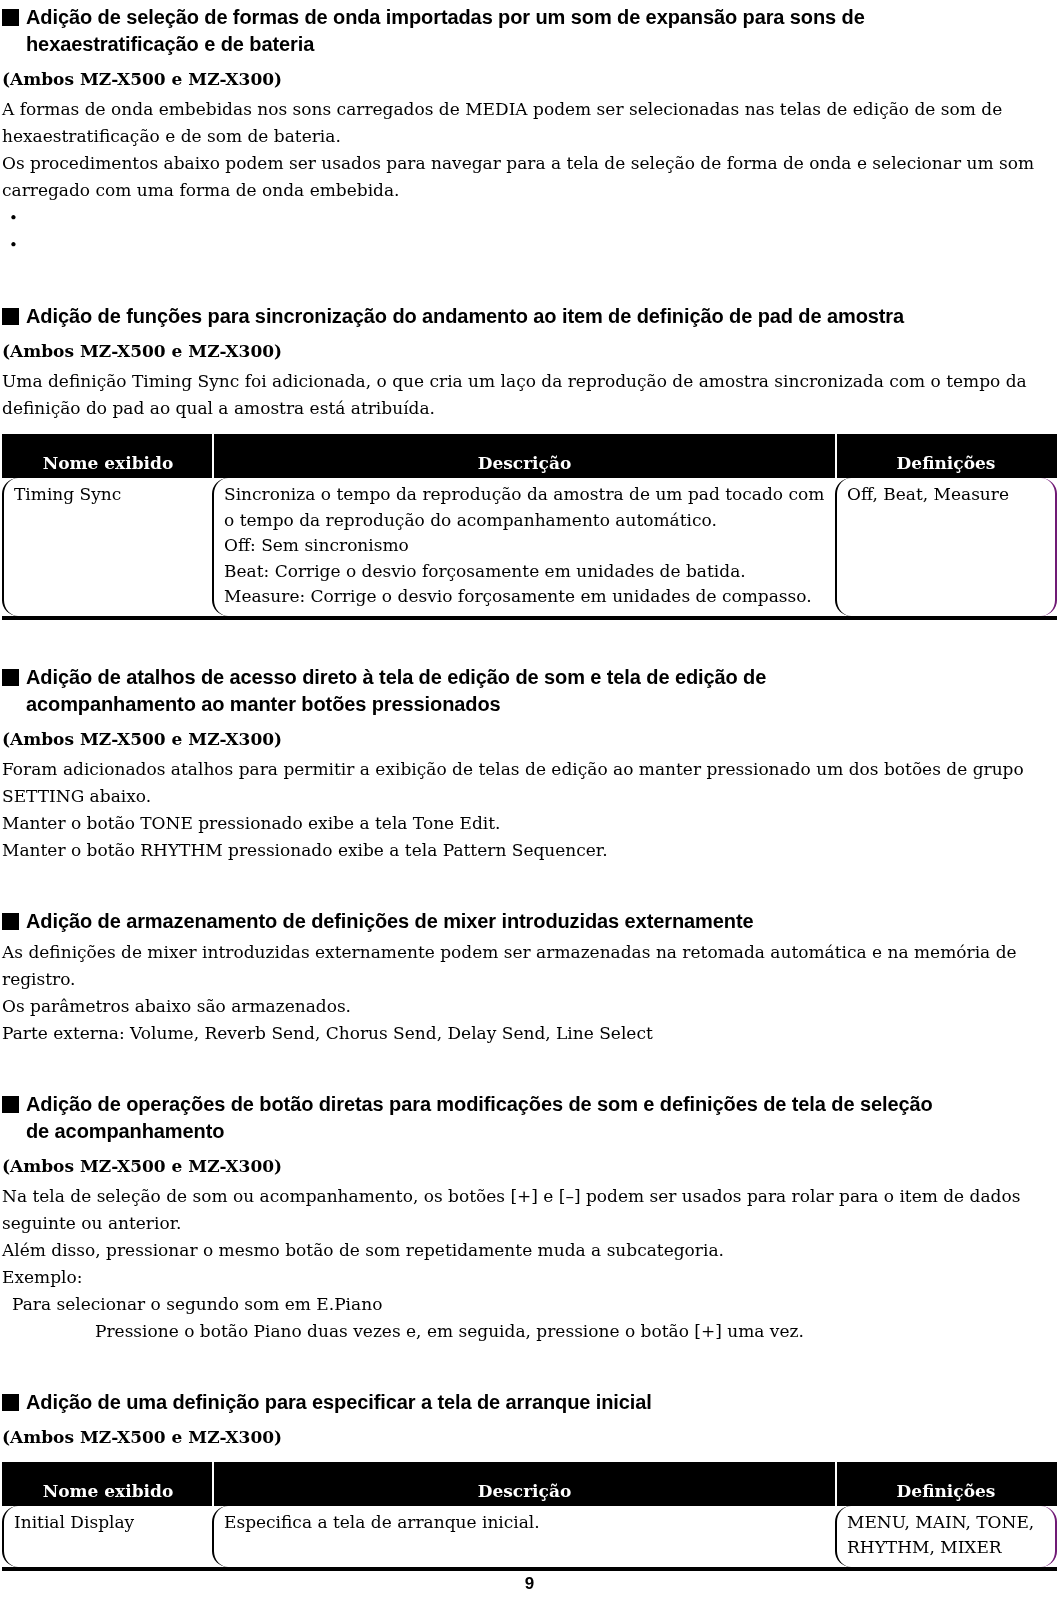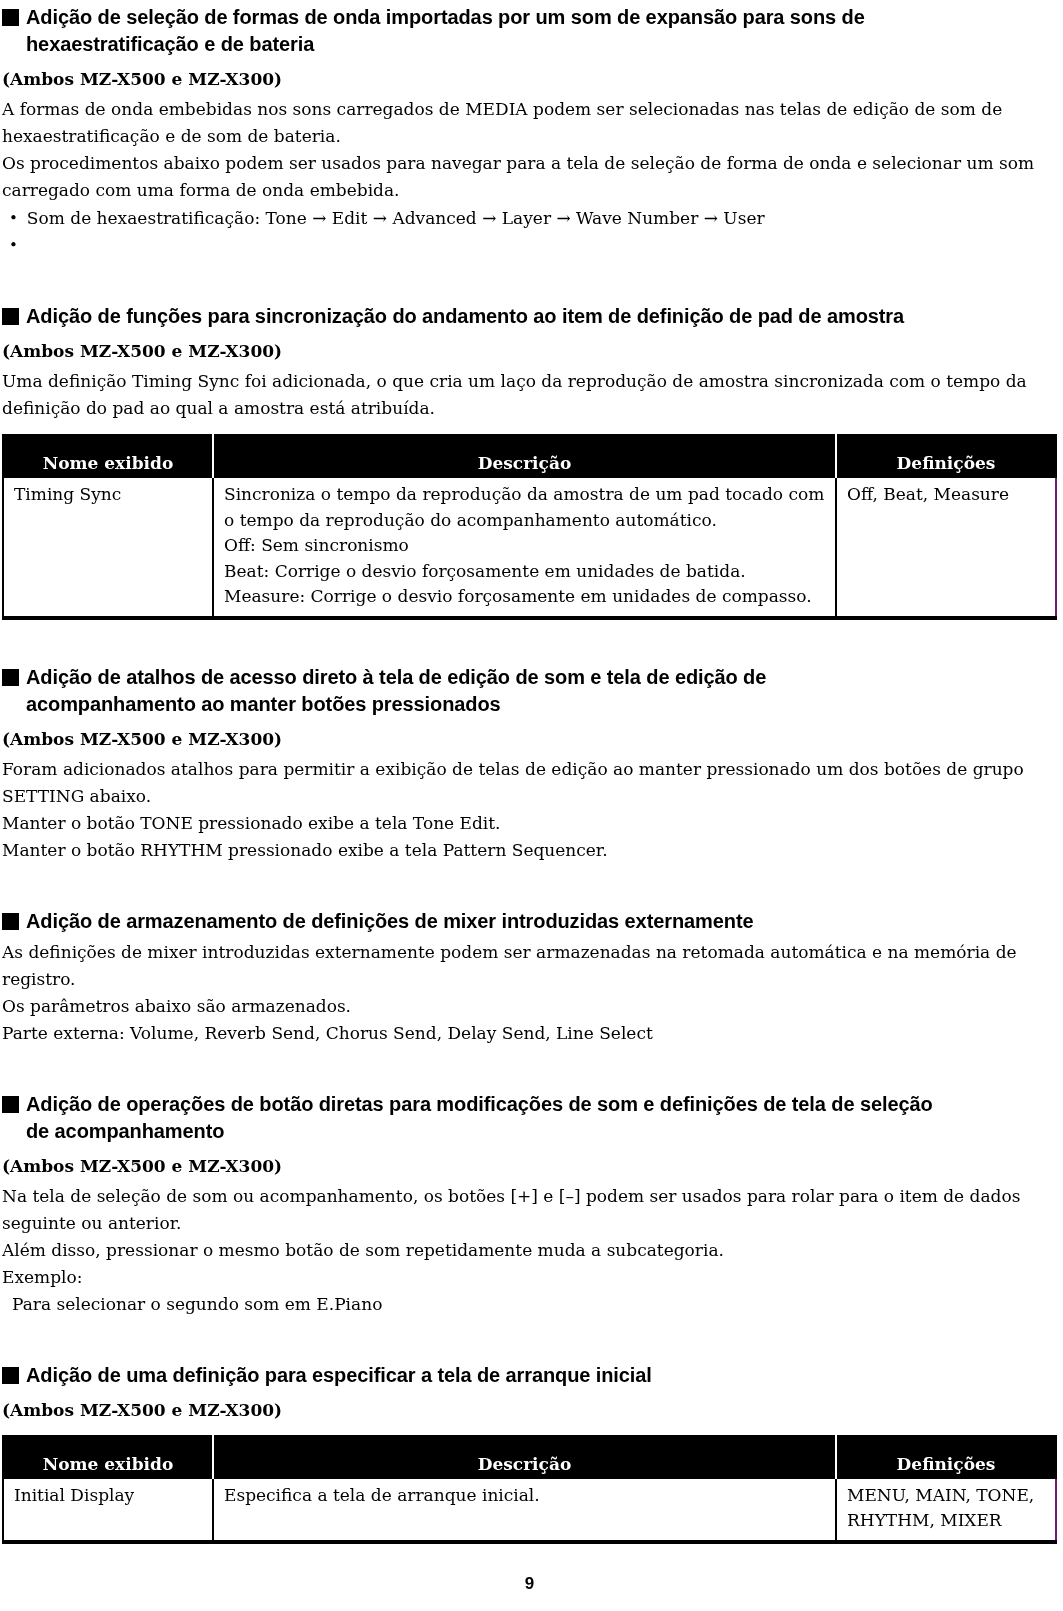--- a/index.html
+++ b/index.html
@@ -47,21 +47,21 @@
     border-left:2px solid #fff; box-sizing:border-box;
   }
   .thead .th:first-child { border-left:2px solid #000; }
   .thead .th:last-child { border-right:2px solid #000; }
   .trow {
     display:grid; grid-template-columns:210px 623px 1fr;
     font-size:17px;
   }
   .trow .td {
     padding:4px 10px 6px; line-height:25.5px;
-    border-left:2px solid #000; box-sizing:border-box;
+    border-left:2px solid #000; box-sizing:border-box;border-radius:16px;
   }
   .trow .td:last-child { border-right:2px solid #701a75; }
   .td.desc { white-space:pre-line; }
 
   .page-number {
     margin-top:auto; padding-bottom:6px;
     text-align:center;
     font-family:"Liberation Sans", sans-serif;
     font-weight:bold; font-size:17px;
   }
@@ -76,21 +76,20 @@
       <span class="sq"></span>
       <span class="htext">Adição de seleção de formas de onda importadas por um som de expansão para sons de
 hexaestratificação e de bateria</span>
     </h2>
     <p class="models">(Ambos MZ-X500 e MZ-X300)</p>
     <p class="bodytext">A formas de onda embebidas nos sons carregados de MEDIA podem ser selecionadas nas telas de edição de som de hexaestratificação e de som de bateria.
 Os procedimentos abaixo podem ser usados para navegar para a tela de seleção de forma de onda e selecionar um som carregado com uma forma de onda embebida.</p>
     <div class="bullets">
       <div class="bullet">
         <span class="bchar">•</span>
-        <span class="btext">Som de hexaestratificação: Tone → Edit → Advanced → Layer → Wave Number → User</span>
       </div>
       <div class="bullet">
         <span class="bchar">•</span>
       </div>
     </div>
   </section>
 
   <section class="sec">
     <h2 class="heading">
       <span class="sq"></span>
@@ -143,20 +142,21 @@
       <span class="htext">Adição de operações de botão diretas para modificações de som e definições de tela de seleção
 de acompanhamento</span>
     </h2>
     <p class="models">(Ambos MZ-X500 e MZ-X300)</p>
     <p class="bodytext">Na tela de seleção de som ou acompanhamento, os botões [+] e [–] podem ser usados para rolar para o item de dados seguinte ou anterior.
 Além disso, pressionar o mesmo botão de som repetidamente muda a subcategoria.</p>
     <div class="example">
       <span class="exlabel">Exemplo:</span>
       <span class="exline1">Para selecionar o segundo som em E.Piano</span>
     </div>
+    <div class="exline2">Pressione o botão Piano duas vezes e, em seguida, pressione o botão [+] uma vez.</div>
   </section>
 
   <section class="sec">
     <h2 class="heading">
       <span class="sq"></span>
       <span class="htext">Adição de uma definição para especificar a tela de arranque inicial</span>
     </h2>
     <p class="models">(Ambos MZ-X500 e MZ-X300)</p>
     <div class="dtable">
       <div class="thead">

